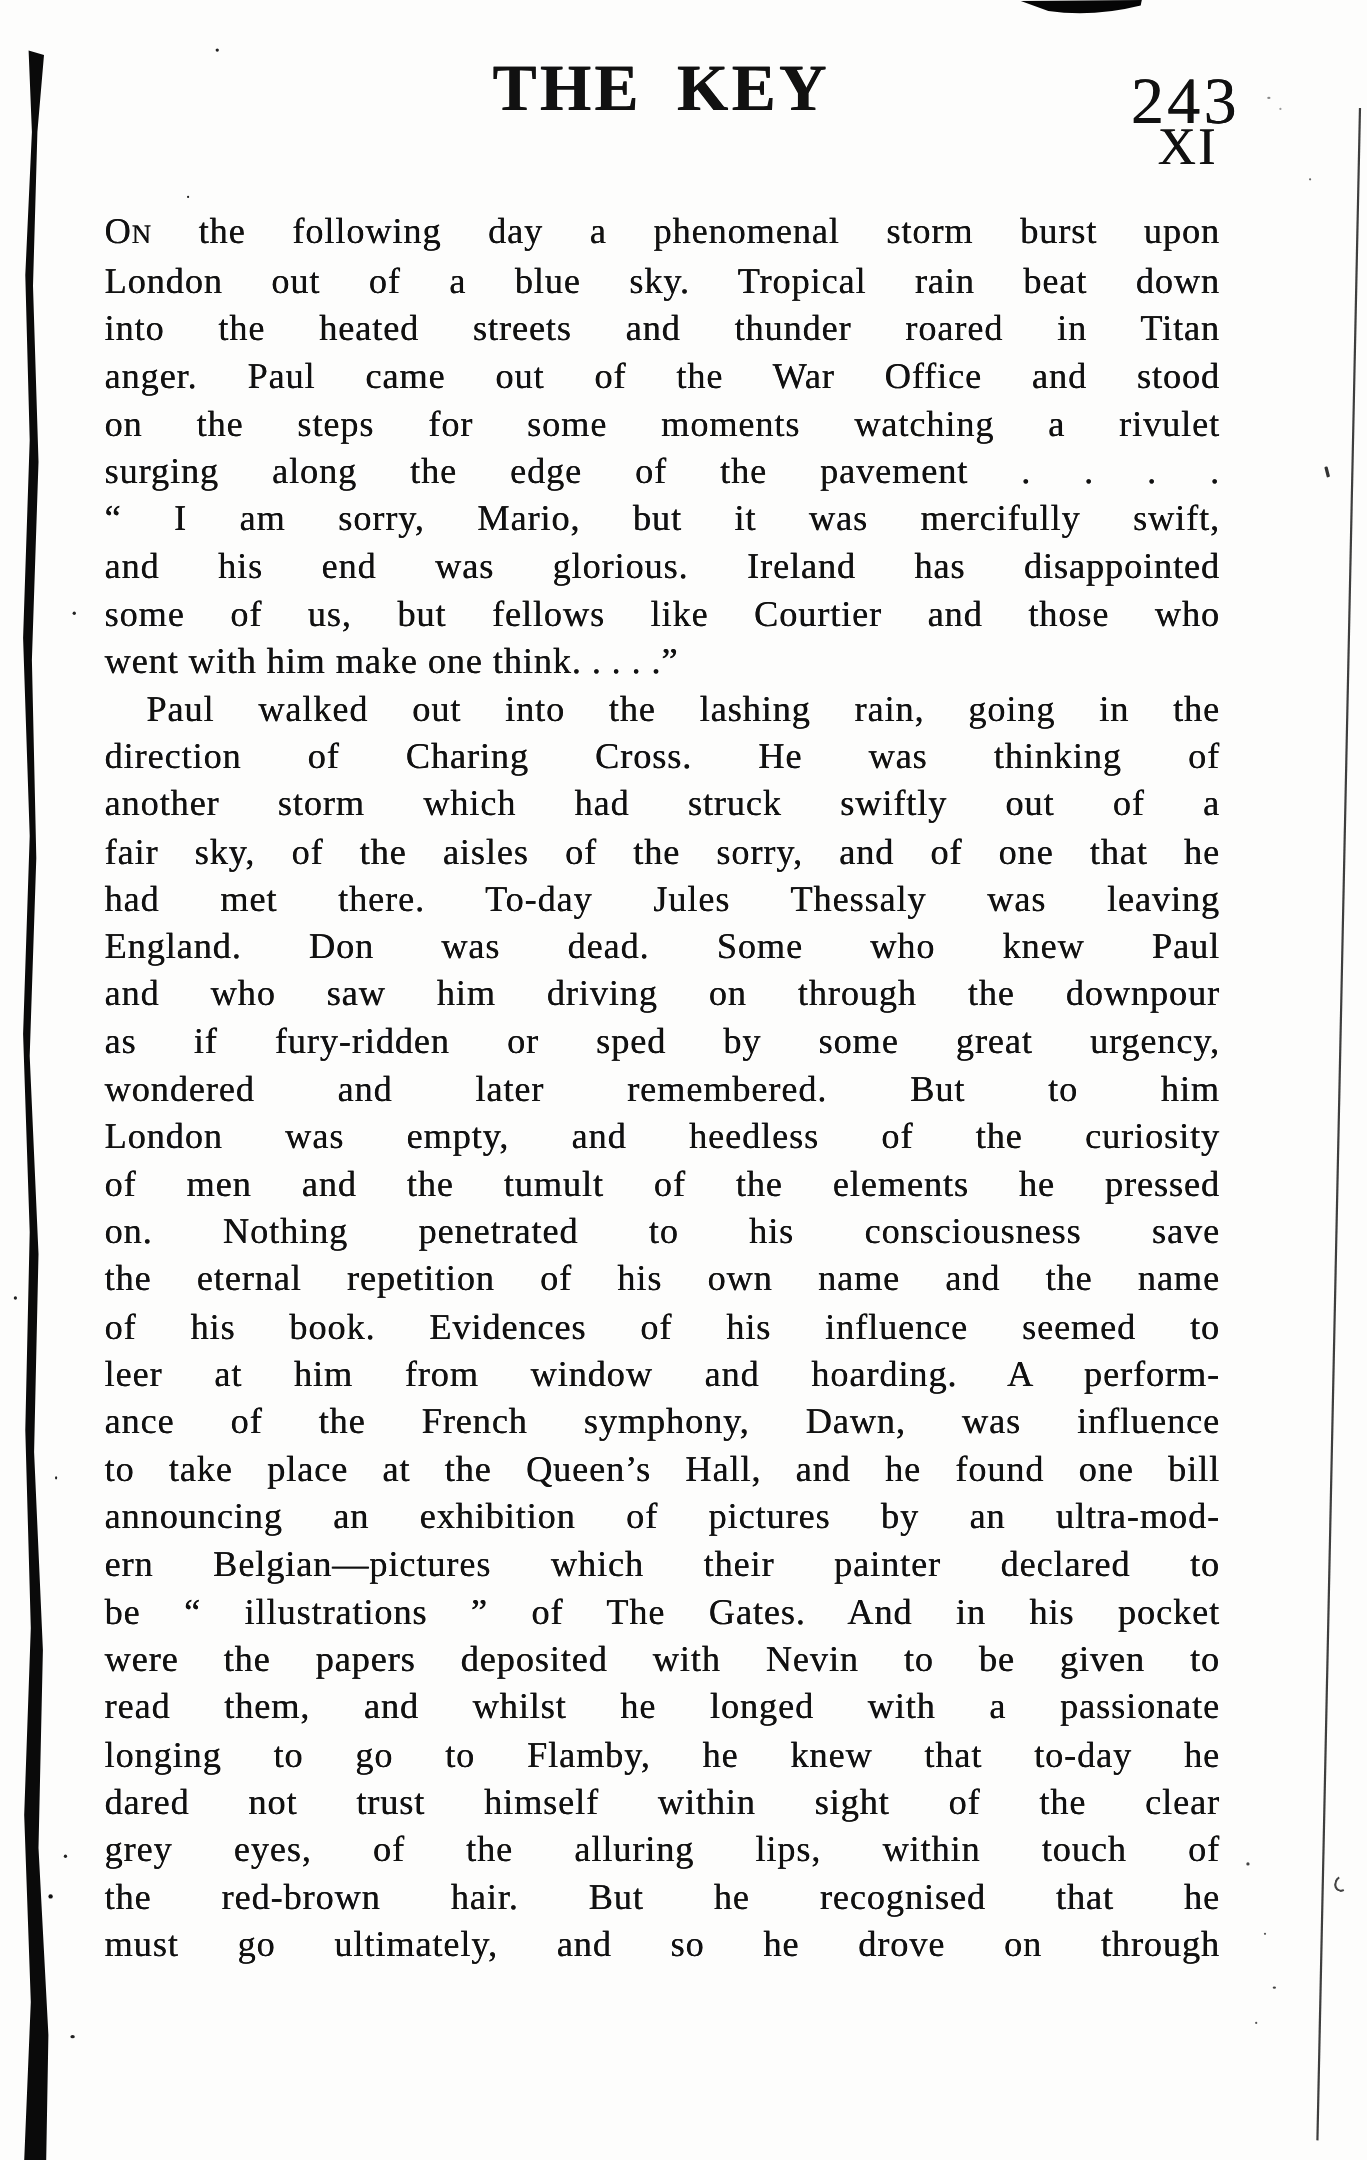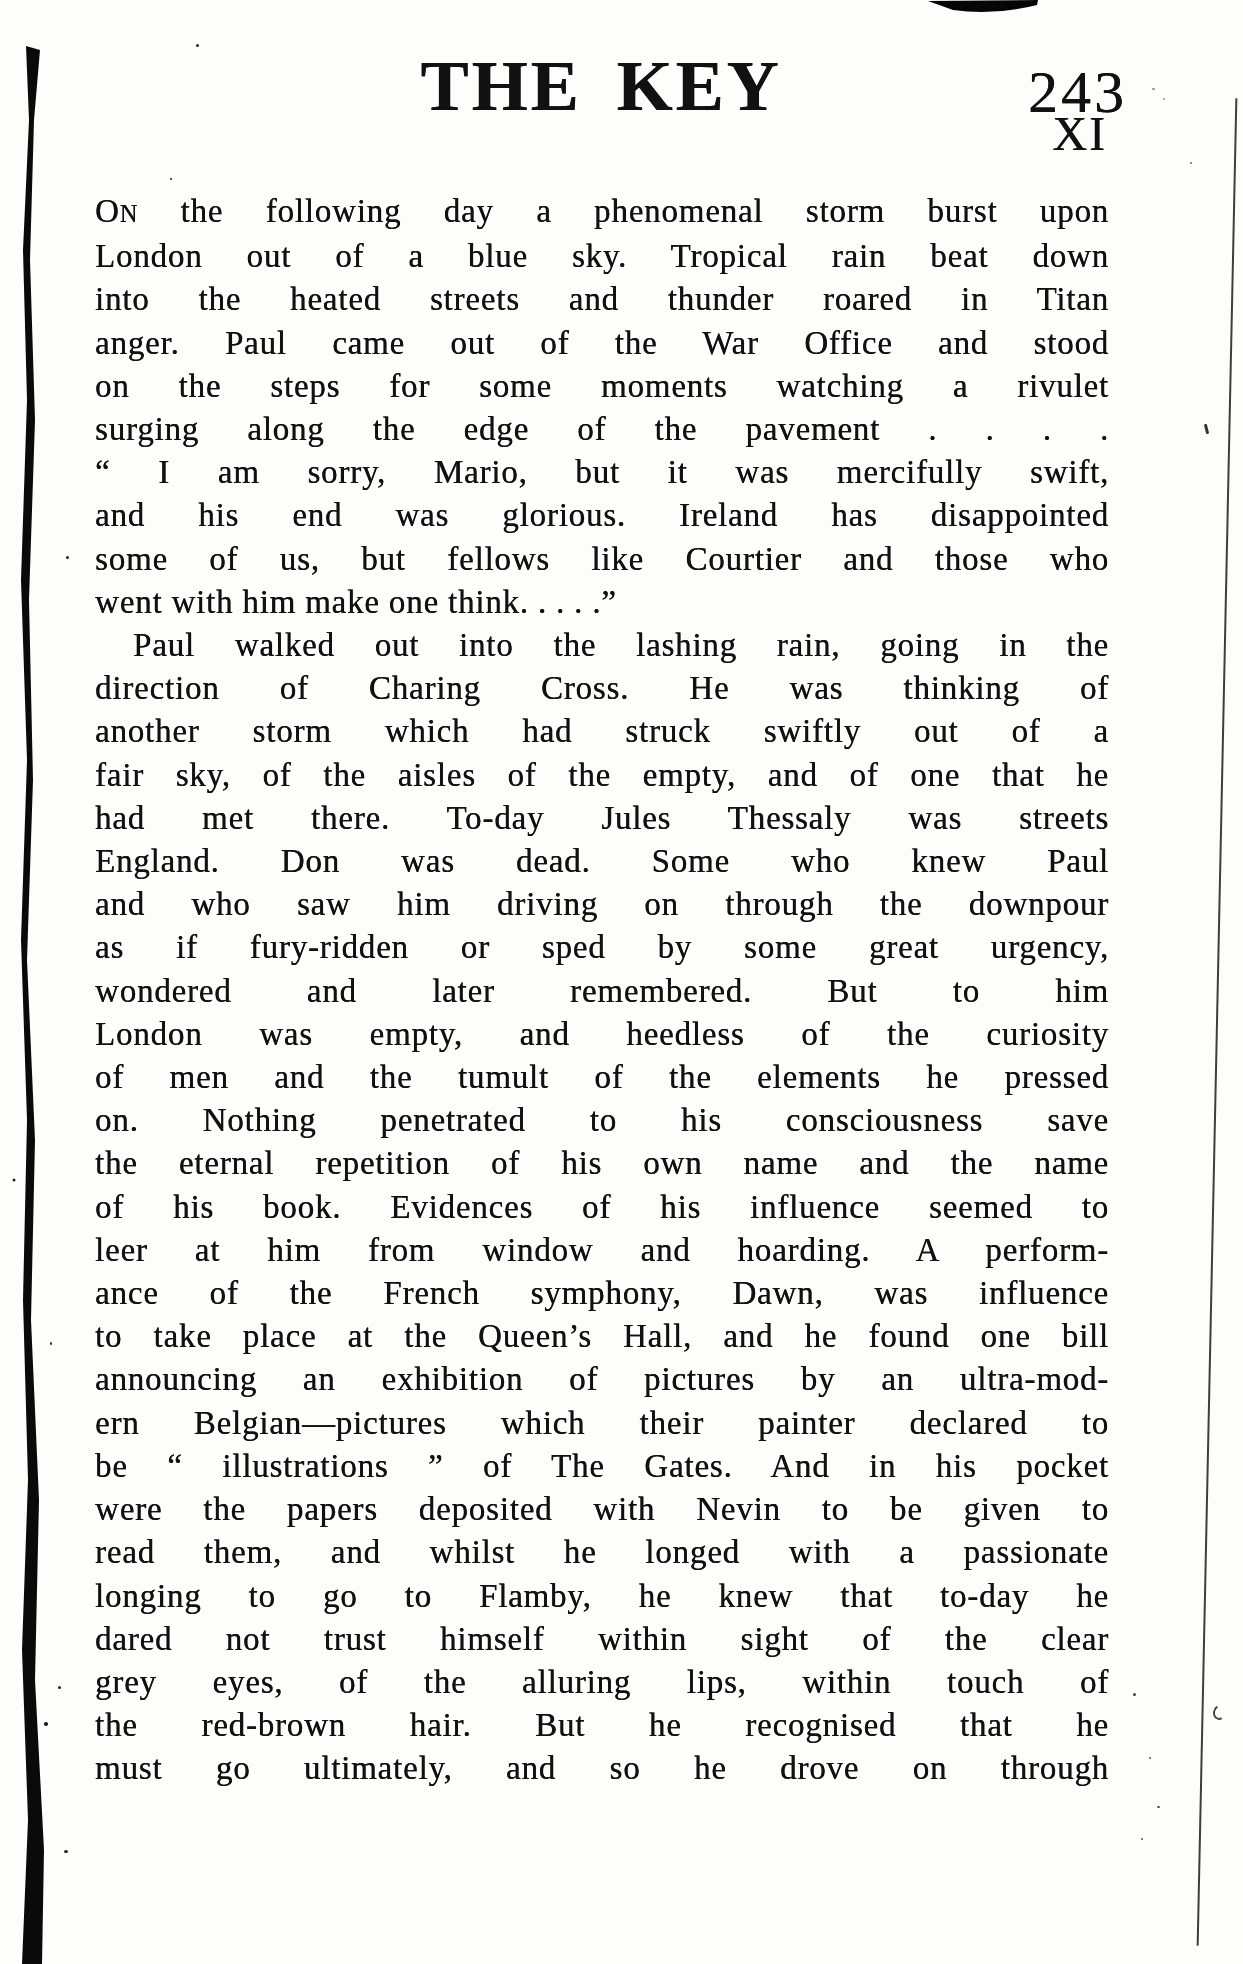--- a/index.html
+++ b/index.html
@@ -8,21 +8,21 @@
     background: #ffffff;
     font-family: "Liberation Serif", serif;
     color: #111;
     position: relative;
     overflow: hidden;
   }
   .page { position: absolute; inset: 0; background: #fdfdfc; }
 
   .title {
     position: absolute; top: 50px; left: 95px; width: 1012px;
-    text-align: center; font-size: 72px; font-weight: bold;
+    text-align: center; font-size: 60px; font-weight: bold;
     letter-spacing: 3px; word-spacing: 14px; line-height: 1;
     text-shadow: 0.4px 0 0 currentColor;
   }
   .pagenum {
     position: absolute; top: 62px; left: 1028px;
     font-size: 60px; line-height: 1; letter-spacing: 3px;
     text-shadow: 0.3px 0 0 currentColor;
   }
   .chapter {
     position: absolute; top: 110px; left: 95px; width: 1012px;
@@ -87,22 +87,22 @@
         <div class="line"><span>surging along the edge of the pavement . . . .</span></div>
         <div class="line"><span>“ I am sorry, Mario, but it was mercifully swift,</span></div>
         <div class="line"><span>and his end was glorious.  Ireland has disappointed</span></div>
         <div class="line"><span>some of us, but fellows like Courtier and those who</span></div>
         <div class="line no-just"><span>went with him make one think. . . . .”</span></div>
       </div>
       <div>
         <div class="line indent"><span>Paul walked out into the lashing rain, going in the</span></div>
         <div class="line"><span>direction of Charing Cross.  He was thinking of</span></div>
         <div class="line"><span>another storm which had struck swiftly out of a</span></div>
-        <div class="line"><span>fair sky, of the aisles of the empty, and of one that he</span></div>
-        <div class="line"><span>had met there.  To-day Jules Thessaly was streets</span></div>
+        <div class="line"><span>fair sky, of the aisles of the sorry, and of one that he</span></div>
+        <div class="line"><span>had met there.  To-day Jules Thessaly was leaving</span></div>
         <div class="line"><span>England.  Don was dead.  Some who knew Paul</span></div>
         <div class="line"><span>and who saw him driving on through the downpour</span></div>
         <div class="line"><span>as if fury-ridden or sped by some great urgency,</span></div>
         <div class="line"><span>wondered and later remembered.  But to him</span></div>
         <div class="line"><span>London was empty, and heedless of the curiosity</span></div>
         <div class="line"><span>of men and the tumult of the elements he pressed</span></div>
         <div class="line"><span>on.  Nothing penetrated to his consciousness save</span></div>
         <div class="line"><span>the eternal repetition of his own name and the name</span></div>
         <div class="line"><span>of his book.  Evidences of his influence seemed to</span></div>
         <div class="line"><span>leer at him from window and hoarding.  A perform-</span></div>

